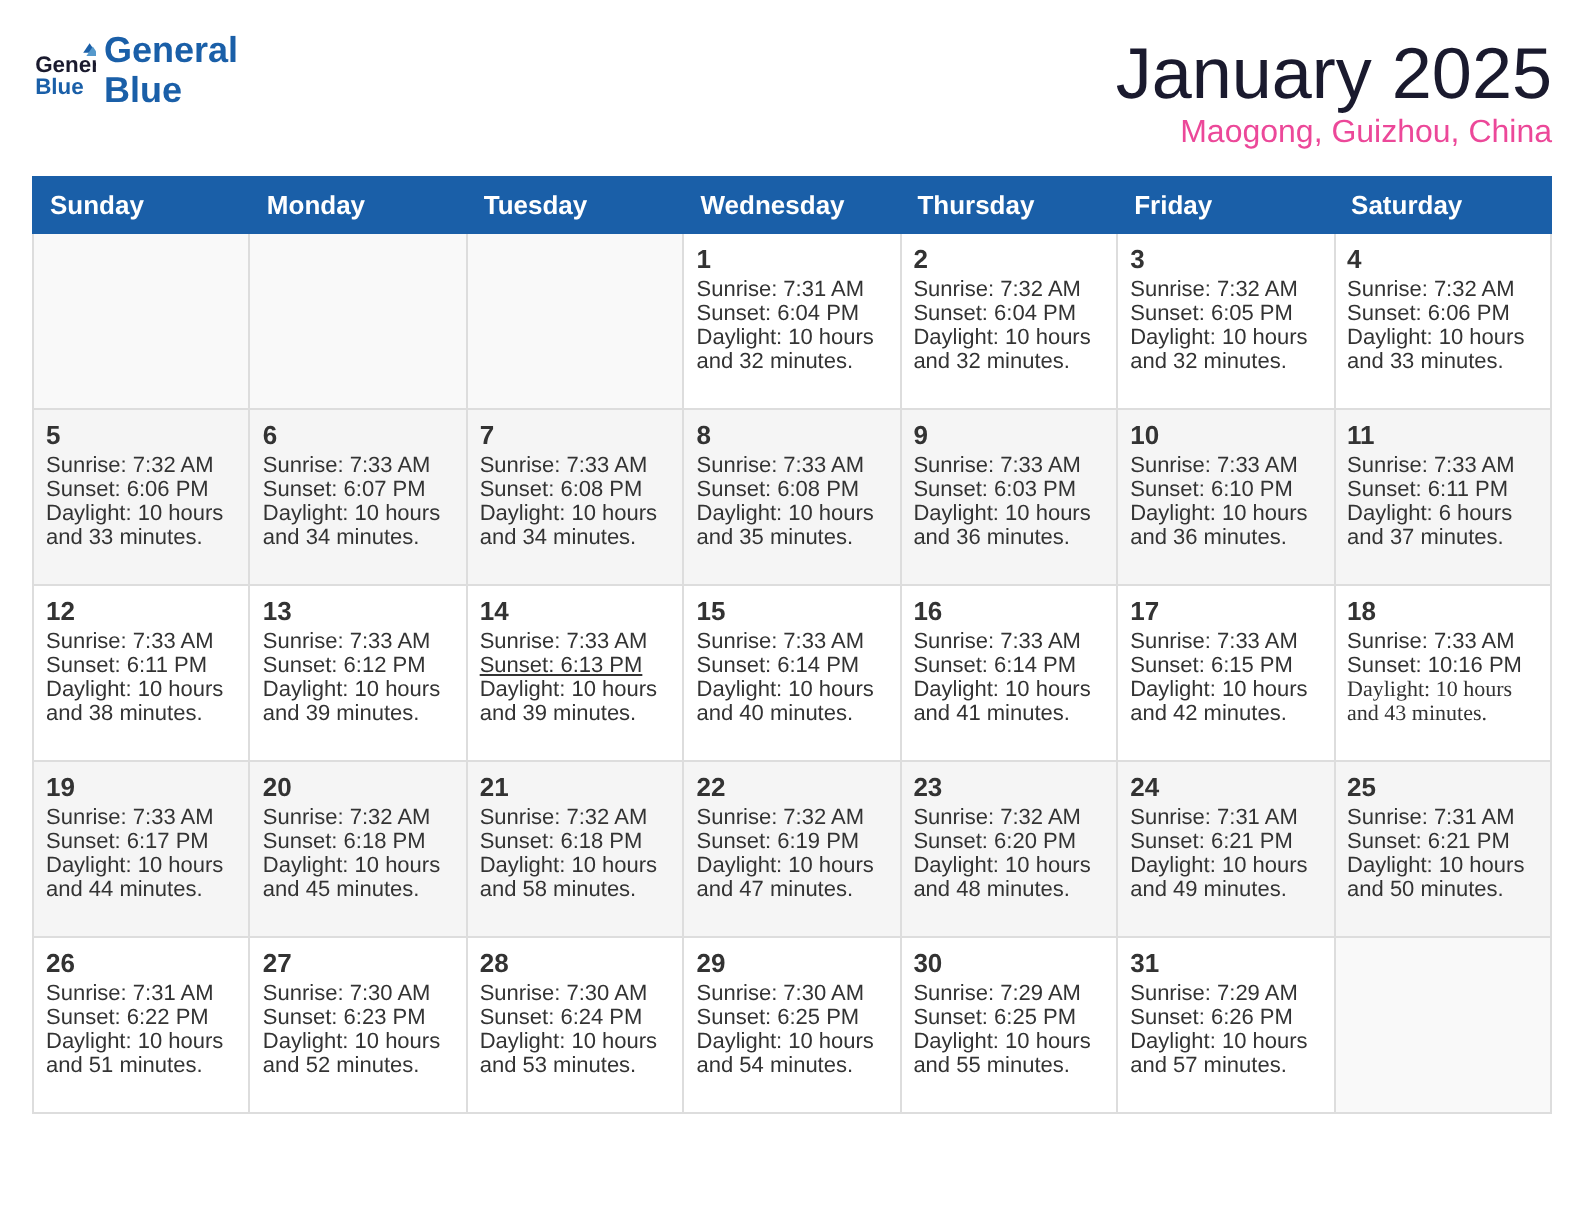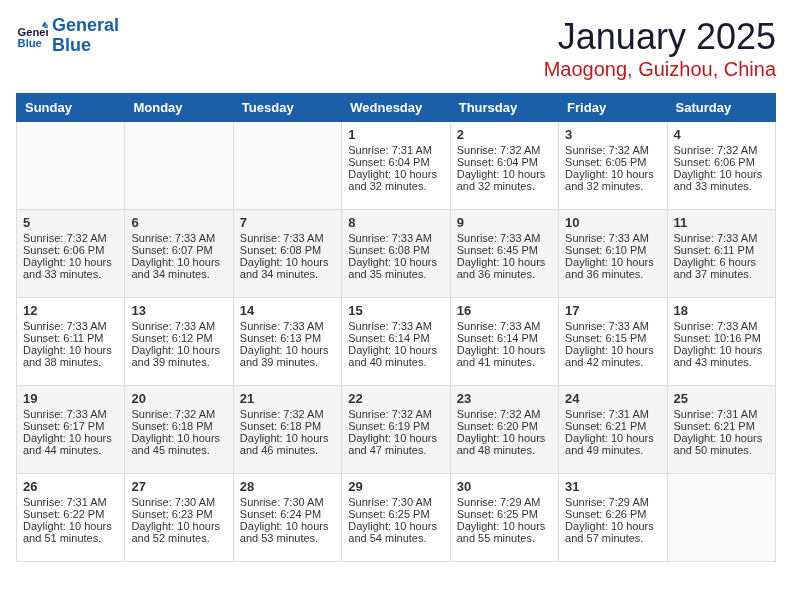--- a/index.html
+++ b/index.html
@@ -36,22 +36,22 @@
     }
     .title-block {
       text-align: right;
     }
     .month-title {
       font-size: 36px;
       font-weight: normal;
       color: #1a1a2e;
     }
     .location {
-      font-size: 20px;
-      color: #b91c1c;
+      font-size: 16px;
+      color: #ec4899;
     }
     .calendar {
       width: 100%;
       border-collapse: collapse;
       border: 1px solid #ccc;
     }
     .calendar th {
       background: #1a5fa8;
       color: #fff;
       text-align: left;
@@ -169,21 +169,21 @@
         </td>
         <td>
           <span class="day-num">8</span>
           <span style="display: block;">Sunrise: 7:33 AM</span>
           <span style="display: block;">Sunset: 6:08 PM</span>
           <span style="display: block;">Daylight: 10 hours and 35 minutes.</span>
         </td>
         <td>
           <span class="day-num">9</span>
           <span style="display: block;">Sunrise: 7:33 AM</span>
-          <span style="display: block;">Sunset: 6:45 PM</span>
+          <span style="display: block;">Sunset: 6:03 PM</span>
           <span style="display: block;">Daylight: 10 hours and 36 minutes.</span>
         </td>
         <td>
           <span class="day-num">10</span>
           <span style="display: block;">Sunrise: 7:33 AM</span>
           <span style="display: block;">Sunset: 6:10 PM</span>
           <span style="display: block;">Daylight: 10 hours and 36 minutes.</span>
         </td>
         <td>
           <span class="day-num">11</span>
@@ -201,21 +201,21 @@
         </td>
         <td>
           <span class="day-num">13</span>
           <span style="display: block;">Sunrise: 7:33 AM</span>
           <span style="display: block;">Sunset: 6:12 PM</span>
           <span style="display: block;">Daylight: 10 hours and 39 minutes.</span>
         </td>
         <td>
           <span class="day-num">14</span>
           <span style="display: block;">Sunrise: 7:33 AM</span>
-          <span style="display: block;">Sunset: 6:13 PM</span>
+          <span style="display: block; text-decoration: underline;">Sunset: 6:13 PM</span>
           <span style="display: block;">Daylight: 10 hours and 39 minutes.</span>
         </td>
         <td>
           <span class="day-num">15</span>
           <span style="display: block;">Sunrise: 7:33 AM</span>
           <span style="display: block;">Sunset: 6:14 PM</span>
           <span style="display: block;">Daylight: 10 hours and 40 minutes.</span>
         </td>
         <td>
           <span class="day-num">16</span>
@@ -226,41 +226,41 @@
         <td>
           <span class="day-num">17</span>
           <span style="display: block;">Sunrise: 7:33 AM</span>
           <span style="display: block;">Sunset: 6:15 PM</span>
           <span style="display: block;">Daylight: 10 hours and 42 minutes.</span>
         </td>
         <td>
           <span class="day-num">18</span>
           <span style="display: block;">Sunrise: 7:33 AM</span>
           <span style="display: block;">Sunset: 10:16 PM</span>
-          <span style="display: block;">Daylight: 10 hours and 43 minutes.</span>
+          <span style="display: block; font-family: Liberation Serif, serif;">Daylight: 10 hours and 43 minutes.</span>
         </td>
       </tr>
       <tr>
         <td>
           <span class="day-num">19</span>
           <span style="display: block;">Sunrise: 7:33 AM</span>
           <span style="display: block;">Sunset: 6:17 PM</span>
           <span style="display: block;">Daylight: 10 hours and 44 minutes.</span>
         </td>
         <td>
           <span class="day-num">20</span>
           <span style="display: block;">Sunrise: 7:32 AM</span>
           <span style="display: block;">Sunset: 6:18 PM</span>
           <span style="display: block;">Daylight: 10 hours and 45 minutes.</span>
         </td>
         <td>
           <span class="day-num">21</span>
           <span style="display: block;">Sunrise: 7:32 AM</span>
           <span style="display: block;">Sunset: 6:18 PM</span>
-          <span style="display: block;">Daylight: 10 hours and 46 minutes.</span>
+          <span style="display: block;">Daylight: 10 hours and 58 minutes.</span>
         </td>
         <td>
           <span class="day-num">22</span>
           <span style="display: block;">Sunrise: 7:32 AM</span>
           <span style="display: block;">Sunset: 6:19 PM</span>
           <span style="display: block;">Daylight: 10 hours and 47 minutes.</span>
         </td>
         <td>
           <span class="day-num">23</span>
           <span style="display: block;">Sunrise: 7:32 AM</span>

